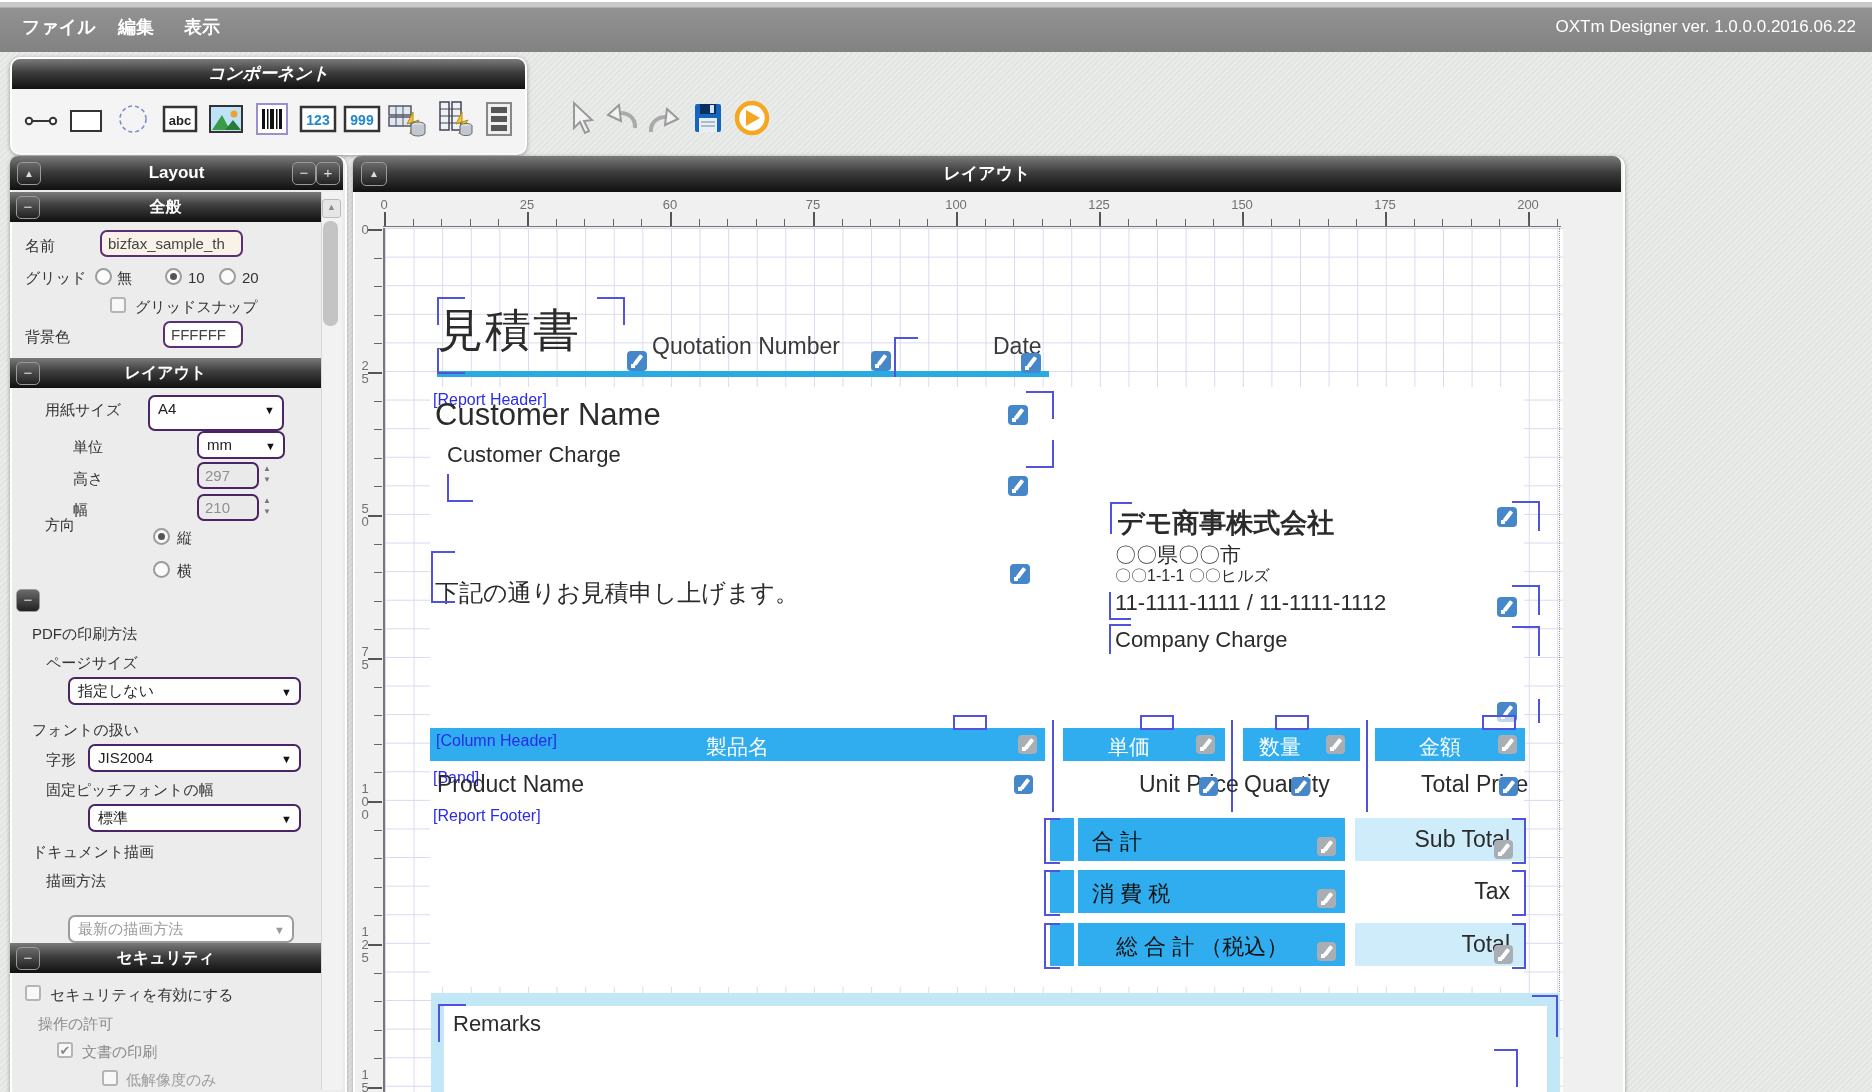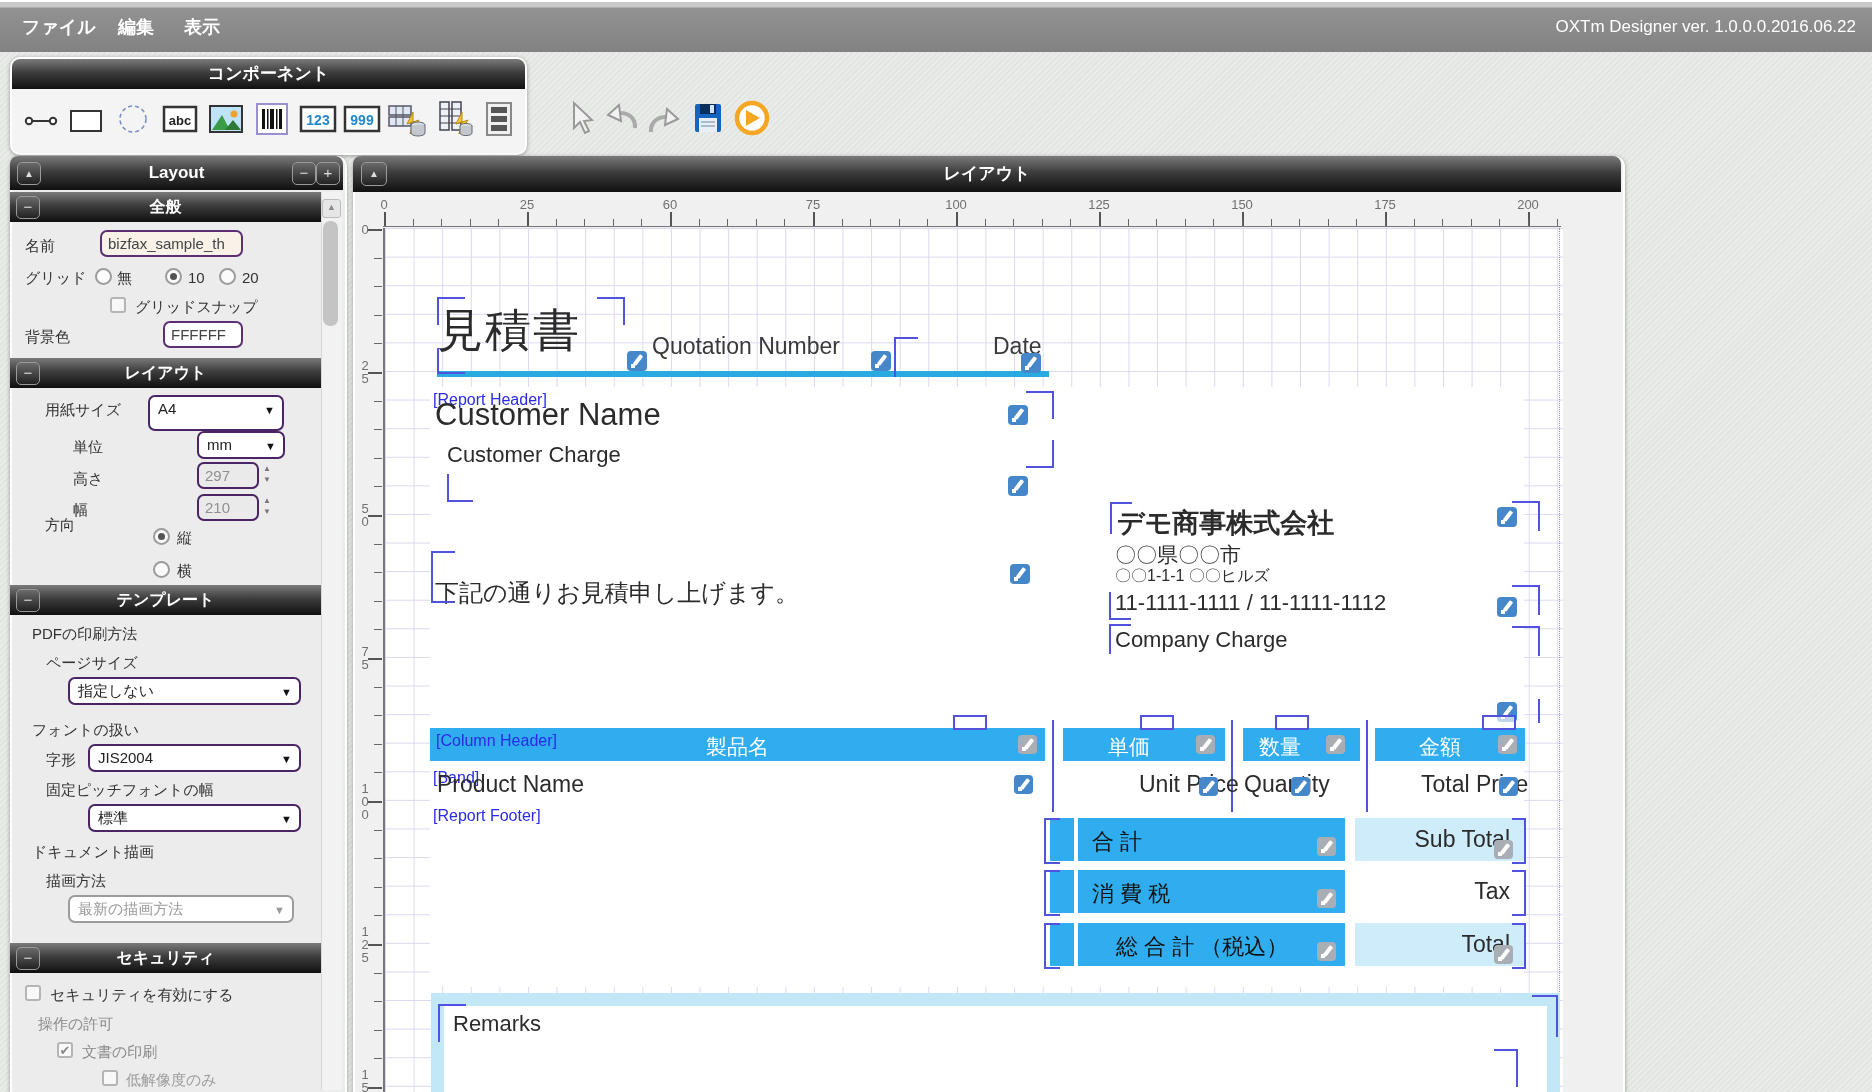--- a/index.html
+++ b/index.html
@@ -24,21 +24,21 @@
         color:#ddd;font-size:12px;line-height:19px;text-align:center;cursor:pointer;}
   
   .lb{font-size:15px;color:#333;white-space:nowrap;}
   .glb{font-size:15px;color:#8a8a8a;white-space:nowrap;}
   .ipt{background:#f8f2e9;border:2px solid #5c2f72;border-radius:7px;font-size:15px;color:#444;
        line-height:23px;padding:0 6px;white-space:nowrap;overflow:hidden;box-sizing:border-box;}
   .ipt.white{background:#fff;}
   .sel{background:#fff;border:2px solid #4a2465;border-radius:7px;font-size:15px;color:#222;
        line-height:24px;padding:0 20px 0 8px;white-space:nowrap;overflow:hidden;box-sizing:border-box;}
   .sel .dd{position:absolute;right:7px;top:0;font-size:11px;color:#111;}
-  .sel.dis{border-color:#9c9c9c;color:#9a9a9a;}
+  .sel.dis{border-color:#9c9c9c;color:#9a9a9a;margin-top:20px;}
   .spn{background:#eaeaea;border:2px solid #4a2465;border-radius:7px;font-size:15px;color:#909090;
        line-height:23px;padding:0 6px;box-sizing:border-box;}
   .spar{font-size:8px;color:#777;line-height:8px;cursor:pointer;}
   .rdo{width:17px;height:17px;border-radius:50%;border:2px solid #9c9c9c;background:#fbfbfb;box-sizing:border-box;cursor:pointer;}
   .rdo.on::after{content:"";position:absolute;left:3px;top:3px;width:7px;height:7px;border-radius:50%;background:#555;}
   .cb{width:16px;height:16px;border:2px solid #b5b5b5;border-radius:3px;background:#f8f8f8;box-sizing:border-box;
       font-size:13px;line-height:13px;text-align:center;color:#8a8a8a;cursor:pointer;}
   
   .sctrack{background:#f2f2f2;border-left:1px solid #d8d8d8;}
   .scbtn{background:#e6e6e6;border:1px solid #bbb;border-radius:3px;font-size:9px;color:#888;
@@ -71,21 +71,21 @@
 
   <div class="a menubar">
     <div class="a menuitem" style="left:22px;top:13px;">ファイル</div>
     <div class="a menuitem" style="left:118px;top:13px;">編集</div>
     <div class="a menuitem" style="left:184px;top:13px;">表示</div>
     <div class="a apptitle" style="right:16px;top:15px;">OXTm Designer ver. 1.0.0.0.2016.06.22</div>
   </div>
 
   <div class="a workspace"></div>
 
-  <div class="a pnl" style="left:10px;top:57px;width:513px;height:94px;">
+  <div class="a pnl" style="left:10px;top:57px;width:513px;height:94px;font-style:italic;">
     <div class="phd rtop" style="height:30px;line-height:30px;">コンポーネント</div>
   </div>
 
   <div class="a" style="left:24px;top:104px;width:34px;height:34px;">
     <svg width="34" height="34" viewBox="0 0 34 34">
         <circle cx="5" cy="17" r="3.2" fill="#fff" stroke="#333" stroke-width="2"></circle>
         <line x1="8" y1="17" x2="26" y2="17" stroke="#333" stroke-width="2"></line>
         <circle cx="29" cy="17" r="3.2" fill="#fff" stroke="#333" stroke-width="2"></circle>
       </svg>
   </div>
@@ -252,23 +252,20 @@
   <div class="a lb" style="left:73px;top:501px;">幅</div>
   <div class="a spn" style="left:197px;top:494px;width:62px;height:27px;">210</div>
   <div class="a spar" style="left:263px;top:497px;">▲</div>
   <div class="a spar" style="left:263px;top:508px;">▼</div>
   <div class="a lb" style="left:45px;top:516px;text-align:right;">方向</div>
   <div class="a rdo on" style="left:153px;top:528px;"></div>
   <div class="a lb" style="left:177px;top:529px;">縦</div>
   <div class="a rdo" style="left:153px;top:561px;"></div>
   <div class="a lb" style="left:177px;top:562px;">横</div>
 
-  <div class="a phd" style="left:10px;top:585px;width:311px;height:30px;line-height:30px;font-size:16px;">
-    <span>テンプレート</span>
-  </div>
   <div class="a sbtn" style="left:16px;top:589px;width:22px;height:21px;font-size:15px;line-height:19px;">−</div>
   <div class="a lb" style="left:32px;top:625px;">PDFの印刷方法</div>
   <div class="a lb" style="left:46px;top:654px;">ページサイズ</div>
   <div class="a sel" style="left:68px;top:677px;width:233px;height:28px;">
     <span>指定しない</span>
     <span class="dd" style="line-height:26px;">▼</span>
   </div>
   <div class="a lb" style="left:32px;top:721px;">フォントの扱い</div>
   <div class="a lb" style="left:46px;top:751px;">字形</div>
   <div class="a sel" style="left:88px;top:744px;width:213px;height:28px;">

